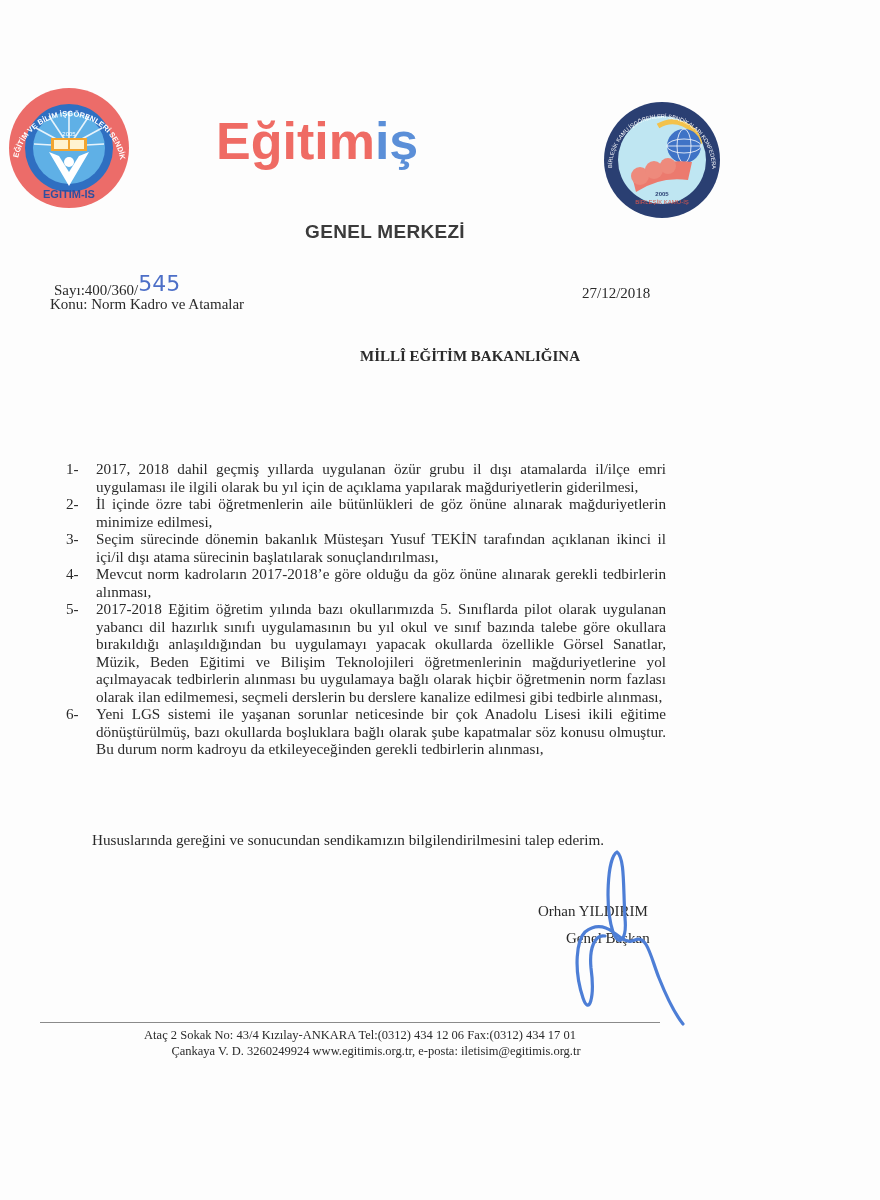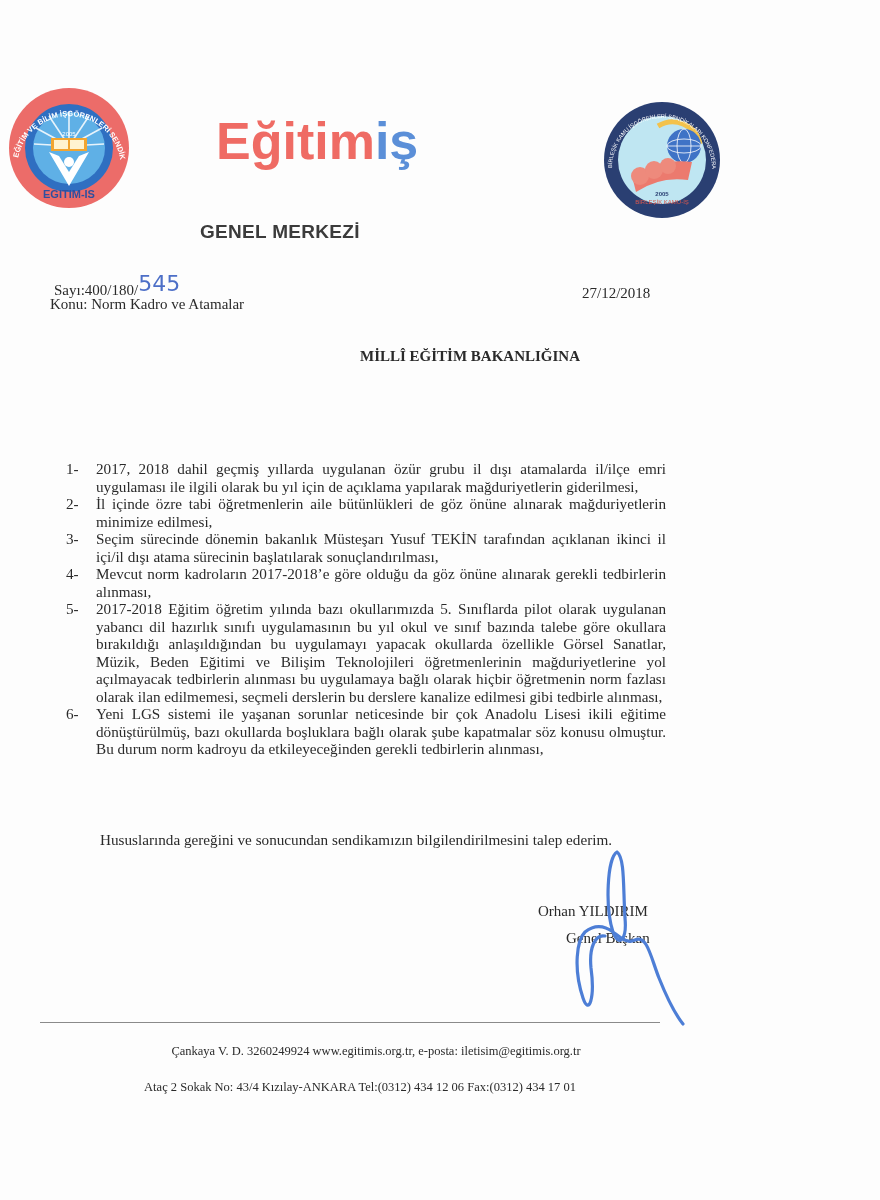--- a/index.html
+++ b/index.html
@@ -6,46 +6,46 @@
     body { width: 880px; height: 1200px; position: relative; overflow: hidden; }
     .page { position: absolute; left: 0; top: 0; width: 880px; height: 1200px; background: #fdfdfd; }
 
     
     .logo-left { position: absolute; left: 4px; top: 86px; width: 130px; height: 124px; }
     .logo-right { position: absolute; left: 600px; top: 100px; width: 125px; height: 120px; }
     .brand { position: absolute; left: 216px; top: 106px; width: 300px; font-family: "Liberation Sans", sans-serif; font-weight: bold; font-size: 52px; letter-spacing: 0px; line-height: 70px; }
     .brand .red { color: #ef6b64; }
     .brand .blue { color: #5b8fd8; }
     .union-name { position: absolute; left: 200px; top: 190px; width: 370px; text-align: center; font-family: "Liberation Sans", sans-serif; font-weight: bold; font-size: 17px; color: #3b3b3b; }
-    .hq { position: absolute; left: 200px; top: 221px; width: 370px; text-align: left; font-family: "Liberation Sans", sans-serif; font-weight: bold; font-size: 19px; color: #3b3b3b; letter-spacing: 0.3px; }
+    .hq { position: absolute; left: 200px; top: 221px; width: 370px; text-align: center; font-family: "Liberation Sans", sans-serif; font-weight: bold; font-size: 19px; color: #3b3b3b; letter-spacing: 0.3px; }
 
     
     .serif { font-family: "Liberation Serif", serif; color: #2a2a2a; }
     .sayi { position: absolute; left: 54px; top: 275px; font-size: 15px; }
     .sayi .hand { font-family: "DejaVu Sans", sans-serif; color: #4d6fc7; font-size: 22px; position: relative; top: -4px; }
     .konu { position: absolute; left: 50px; top: 296px; font-size: 15px; text-align: right; }
     .date { position: absolute; left: 582px; top: 285px; font-size: 15px; }
 
     .recipient { position: absolute; left: 0; top: 348px; width: 880px; text-align: center; font-weight: bold; font-size: 15px; padding-left: 60px; box-sizing: border-box; }
 
     .body-text { position: absolute; left: 92px; width: 574px; font-size: 15.2px; line-height: 18.5px; text-align: justify; }
     .intro { top: 385px; left: 92px; width: 574px; text-indent: 48px; }
 
     ol.items { position: absolute; left: 66px; top: 460px; width: 600px; margin: 0; padding: 0; list-style: none; }
     ol.items li { position: relative; padding-left: 30px; font-size: 15.2px; line-height: 17.5px; text-align: justify; margin-bottom: 0; }
     ol.items li .num { position: absolute; left: 0; top: 0; }
 
-    .closing { position: absolute; left: 92px; top: 831px; font-size: 15.2px; margin-left: 8px; }
+    .closing { position: absolute; left: 92px; top: 831px; font-size: 15.2px; }
 
     .sig-name { position: absolute; left: 538px; top: 903px; font-size: 15px; }
     .sig-title { position: absolute; left: 566px; top: 930px; font-size: 15px; }
     .signature { position: absolute; left: 555px; top: 848px; width: 150px; height: 180px; pointer-events: none; }
 
     .footer-rule { position: absolute; left: 40px; top: 1022px; width: 620px; height: 1px; background: #8a8a8a; }
-    .footer-line1 { position: absolute; left: 0; top: 1080px; width: 720px; text-align: center; font-size: 12.5px; }
+    .footer-line1 { position: absolute; left: 0; top: 1028px; width: 720px; text-align: center; font-size: 12.5px; }
     .footer-line2 { position: absolute; left: 16px; top: 1044px; width: 720px; text-align: center; font-size: 12.5px; }
   </style>
 </head>
 <body>
 
 <div class="page">
 
   <svg class="logo-left" viewBox="0 0 130 124">
     <circle cx="65" cy="62" r="60" fill="#ec6c69"></circle>
     <circle cx="65" cy="62" r="44" fill="#2f6fc1"></circle>
@@ -86,21 +86,21 @@
     <path d="M32 76 Q60 58 92 62 L88 80 Q60 76 36 92 Z" fill="#ec7a6e"></path>
     <circle cx="40" cy="76" r="9" fill="#ee8a7c"></circle>
     <circle cx="54" cy="70" r="9" fill="#ee8a7c"></circle>
     <circle cx="68" cy="66" r="8" fill="#ee8a7c"></circle>
     <text x="62" y="96" font-family="Liberation Sans, sans-serif" font-weight="bold" font-size="6" fill="#2a3f72" text-anchor="middle">2005</text>
     <text x="62" y="104" font-family="Liberation Sans, sans-serif" font-size="6" fill="#d9584e" text-anchor="middle">BİRLEŞİK KAMU-İŞ</text>
     <path id="arcR" d="M12 68 A50 50 0 0 1 112 68" fill="none"></path>
     <text font-family="Liberation Sans, sans-serif" font-size="5.6" fill="#ffffff"><textPath href="#arcR">BİRLEŞİK KAMU İŞGÖRENLERİ SENDİKALARI KONFEDERASYONU</textPath></text>
   </svg>
 
-  <div class="serif sayi"><span>Sayı:400/180/</span><span class="hand">545</span></div>
+  <div class="serif sayi"><span>Sayı:400/360/</span><span class="hand">545</span></div>
   <div class="serif konu">Konu: Norm Kadro ve Atamalar</div>
   <div class="serif date">27/12/2018</div>
 
   <div class="serif recipient">MİLLÎ EĞİTİM BAKANLIĞINA</div>
 
 
   <ol class="serif items">
     <li style="margin-bottom:0;"><span class="num">1-</span><span>2017, 2018 dahil geçmiş yıllarda uygulanan  özür grubu il dışı atamalarda il/ilçe emri uygulaması ile ilgili  olarak bu yıl için de açıklama yapılarak mağduriyetlerin giderilmesi,</span></li>
     <li><span class="num">2-</span><span>İl içinde özre tabi öğretmenlerin aile bütünlükleri de göz önüne alınarak mağduriyetlerin minimize edilmesi,</span></li>
     <li><span class="num">3-</span><span>Seçim sürecinde dönemin bakanlık Müsteşarı Yusuf TEKİN tarafından açıklanan ikinci il içi/il dışı atama sürecinin başlatılarak sonuçlandırılması,</span></li>

